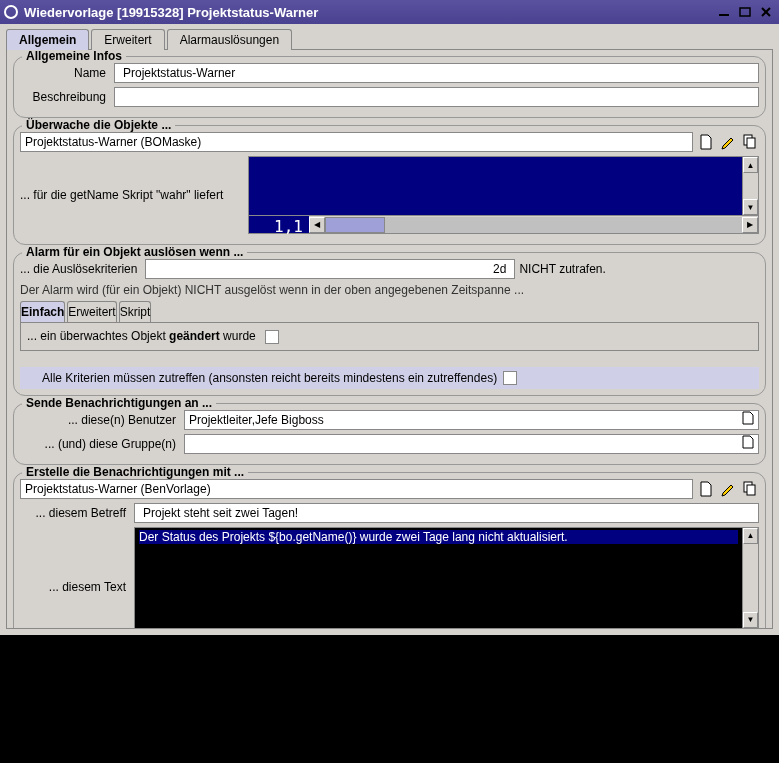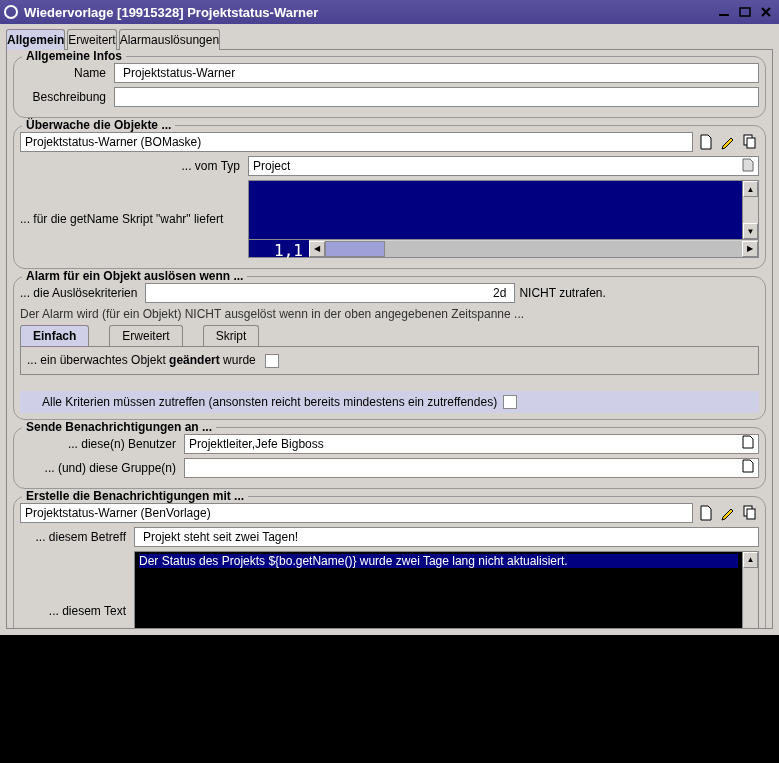--- a/index.html
+++ b/index.html
@@ -4,21 +4,21 @@
 <style>
 *{box-sizing:border-box;margin:0;padding:0;font-family:Arial,sans-serif;font-size:12px}
 body{background:#000;width:779px;height:763px;overflow:hidden}
 .window{width:779px;height:635px;background:#d6d3ce;display:flex;flex-direction:column}
 .titlebar{height:24px;background:linear-gradient(#5a529f,#4a4290);display:flex;align-items:center;padding:0 4px;color:#fff}
 .titlebar-icon{width:14px;height:14px;border:2px solid #fff;border-radius:50%;margin-right:6px}
 .titlebar-text{flex:1;font-weight:bold;font-size:13px}
 .winbtn{width:18px;height:16px;margin-left:3px;display:flex;align-items:center;justify-content:center;cursor:pointer;font-weight:bold;color:#000}
 .winbtn svg{display:block}
 .tabbar{display:flex;padding:4px 6px 0;background:#d6d3ce}
-.tab{padding:3px 0;background:#d6d3ce;border:1px solid #888;border-bottom:none;border-radius:3px 3px 0 0;margin-right:2px;cursor:pointer;position:relative;top:1px}
+.tab{padding:3px 12px;background:#d6d3ce;border:1px solid #888;border-bottom:none;border-radius:3px 3px 0 0;margin-right:2px;cursor:pointer;position:relative;top:1px}
 .tab.active{background:#cfd0e8;font-weight:bold;z-index:2}
 .content{flex:1;border:1px solid #888;margin:0 6px 6px;background:#d6d3ce;padding:6px;overflow:auto}
 .group{border:1px solid #999;border-radius:12px;margin-bottom:7px;padding:6px;position:relative;background:#d6d3ce}
 .group-title{position:absolute;top:-8px;left:8px;background:#d6d3ce;padding:0 4px;font-weight:bold}
 .row{display:flex;align-items:center;margin-bottom:4px;gap:4px}
 .lbl{text-align:right;padding-right:4px;white-space:nowrap}
 .lbl-90{width:90px}
 .lbl-160{width:160px}
 .lbl-110{width:110px}
 .inp{flex:1;height:20px;border:1px solid #888;background:#fff;padding:0 8px;font-size:12px}
@@ -33,21 +33,21 @@
 .vscroll{width:16px;background:#d6d3ce;border-left:1px solid #888;display:flex;flex-direction:column}
 .vscroll-btn{height:16px;display:flex;align-items:center;justify-content:center;background:#d6d3ce;border:1px solid #fff;border-right-color:#888;border-bottom-color:#888;cursor:pointer;font-size:8px}
 .hscroll-row{display:flex;height:18px;background:#d6d3ce;border-top:1px solid #888}
 .pos{width:60px;background:#000080;color:#fff;text-align:right;padding:1px 6px;font-family:monospace;font-size:16px}
 .hscroll{flex:1;display:flex;align-items:center}
 .hscroll-btn{width:16px;height:16px;display:flex;align-items:center;justify-content:center;border:1px solid #fff;border-right-color:#888;border-bottom-color:#888;cursor:pointer;font-size:8px}
 .hscroll-track{flex:1;height:16px;background:#c0c0c0;position:relative}
 .hscroll-thumb{position:absolute;left:0;top:0;height:100%;width:60px;background:#a0a0d8;border:1px solid #888}
 .note{color:#333;margin:2px 0}
 .subtabbar{display:flex;margin-top:4px}
-.subtab{padding:3px 12px;border:1px solid #888;border-bottom:none;border-radius:3px 3px 0 0;margin-right:20px;cursor:pointer;background:#d6d3ce}
+.subtab{padding:3px 0;border:1px solid #888;border-bottom:none;border-radius:3px 3px 0 0;margin-right:2px;cursor:pointer;background:#d6d3ce}
 .subtab.active{background:#cfd0e8;font-weight:bold}
 .subpanel{border:1px solid #888;padding:6px;background:#d6d3ce}
 .chk{width:14px;height:14px;border:1px solid #888;background:#fff;margin-left:6px;cursor:pointer;display:inline-block;vertical-align:middle}
 .all-row{background:#cfd0e8;padding:4px 22px;margin-top:16px;display:flex;align-items:center}
 .editor2-body{display:flex;height:100px}
 </style>
 </head>
 <body>
 
 <div class="window">
@@ -107,29 +107,20 @@
             <svg width="14" height="16">
               <path d="M2 12l8-8 2 2-8 8-3 1z" fill="#ffcc00" stroke="#000"></path>
             </svg>
           </div>
         <div class="iconbtn">
             <svg width="14" height="16">
               <rect x="1" y="1" width="8" height="10" fill="#fff" stroke="#000"></rect>
               <rect x="4" y="4" width="8" height="10" fill="#fff" stroke="#000"></rect>
             </svg>
           </div>
-      </div>
-      <div class="row">
-        <div class="lbl" style="width:224px">... vom Typ</div>
-        <div class="filebox inp-dim">
-          <span class="filebox-text">Project</span>
-          <span><svg width="12" height="14">
-                <path d="M1 1h7l3 3v9H1z" fill="#ddd" stroke="#666"></path>
-              </svg></span>
-        </div>
       </div>
       <div class="row">
         <div class="lbl" style="width:224px;white-space:normal;text-align:left">... für die getName Skript "wahr" liefert</div>
         <div class="editor">
           <div class="editor-body">
             <div class="editor-text hl"> </div>
             <div class="vscroll">
               <div class="vscroll-btn">▲</div>
               <div style="flex:1"></div>
               <div class="vscroll-btn">▼</div>

